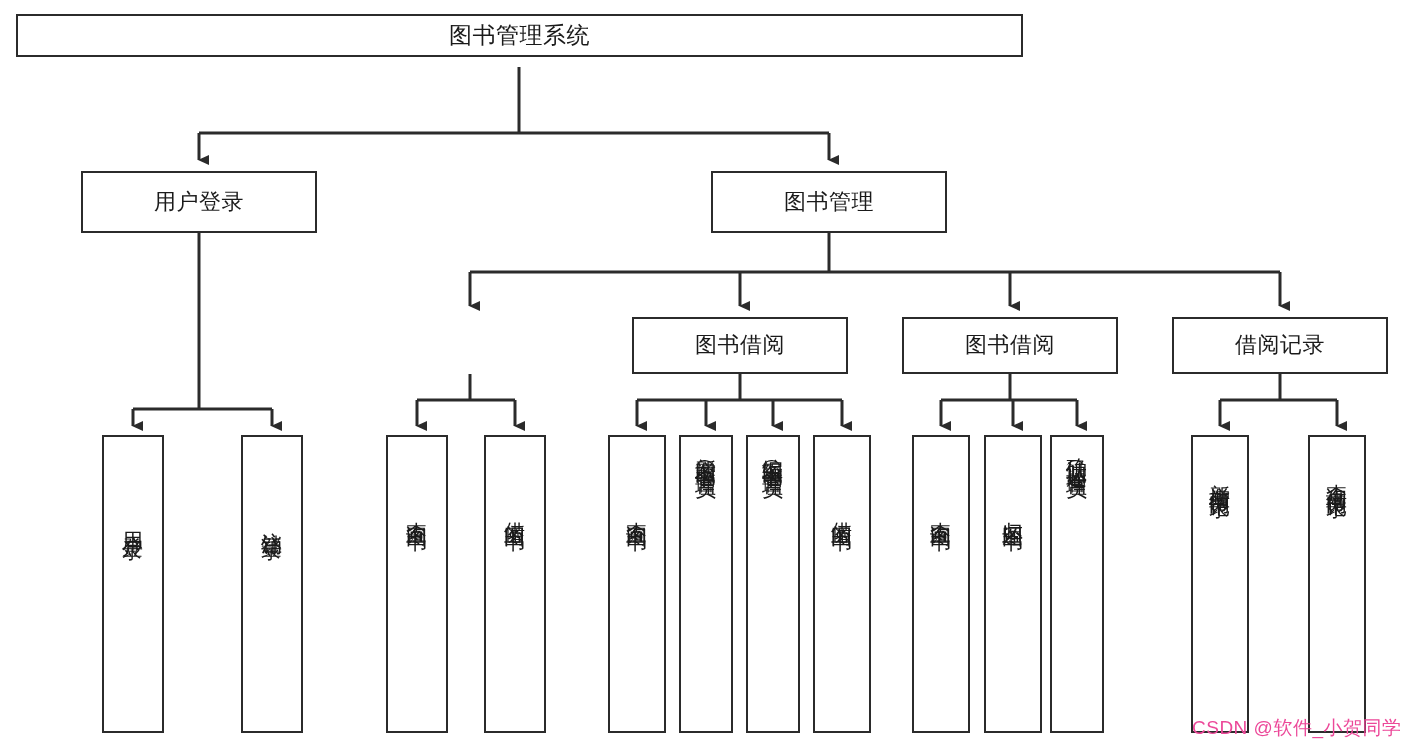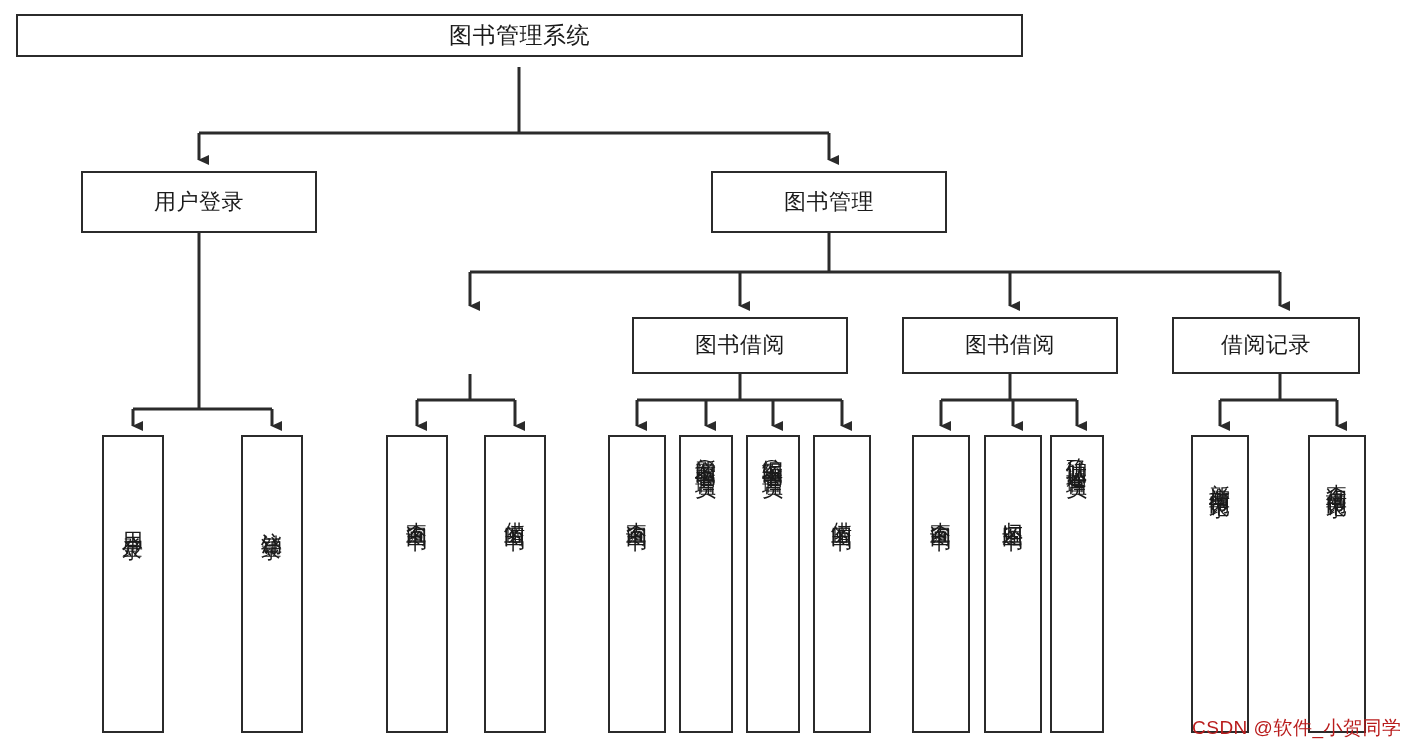--- a/index.html
+++ b/index.html
@@ -52,21 +52,21 @@
     text-orientation: upright;
     font-size: 21px;
     letter-spacing: 3px;
     line-height: 1;
     white-space: nowrap;
   }
   .node.root .label { font-size: 23px; }
   .watermark {
     position: absolute;
     font-size: 19px;
-    color: #b91c1c;
+    color: #ec4899;
     white-space: nowrap;
     z-index: 3;
     letter-spacing: 0.5px;
   }
 </style>
 </head>
 <body>
 
 <div id="canvas">
 
@@ -142,21 +142,21 @@
   <div class="node" style="left:711px; top:171px; width:236px; height:62px;">
     <span class="label">图书管理</span>
   </div>
 
   <div class="node" style="left:632px; top:317px; width:216px; height:57px;">
     <span class="label">图书借阅</span>
   </div>
   <div class="node" style="left:902px; top:317px; width:216px; height:57px;">
     <span class="label">图书借阅</span>
   </div>
-  <div class="node" style="left:1172px; top:317px; width:188px; height:57px;">
+  <div class="node" style="left:1172px; top:317px; width:216px; height:57px;">
     <span class="label">借阅记录</span>
   </div>
 
   <div class="node vertical" style="left:102px; top:435px; width:62px; height:298px; padding-top:78px;">
     <span class="label">用户登录</span>
   </div>
   <div class="node vertical" style="left:241px; top:435px; width:62px; height:298px; padding-top:78px;">
     <span class="label">注销登录</span>
   </div>
   <div class="node vertical" style="left:386px; top:435px; width:62px; height:298px; padding-top:68px;">

